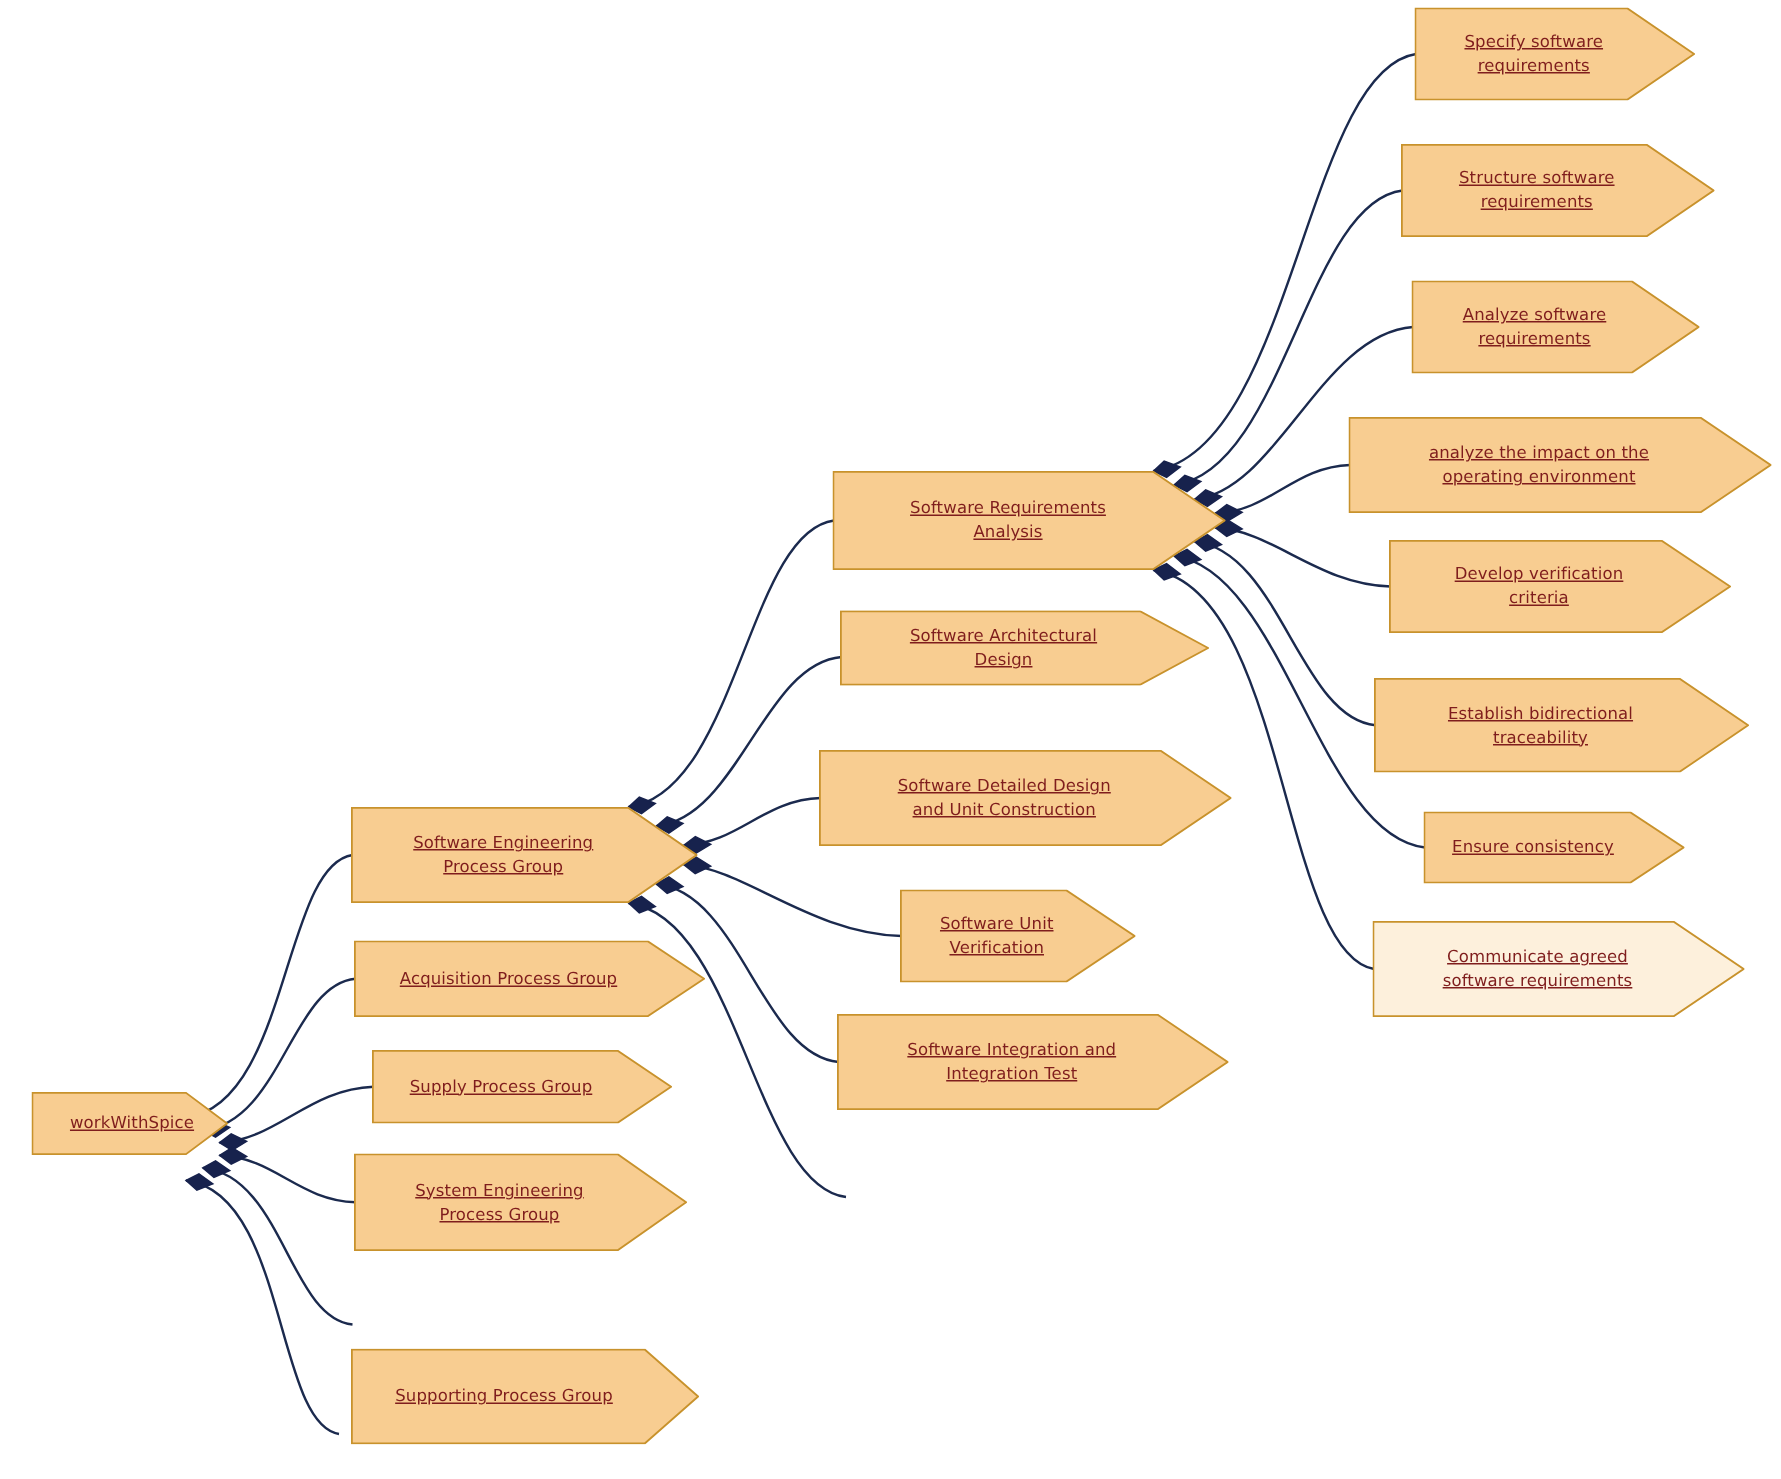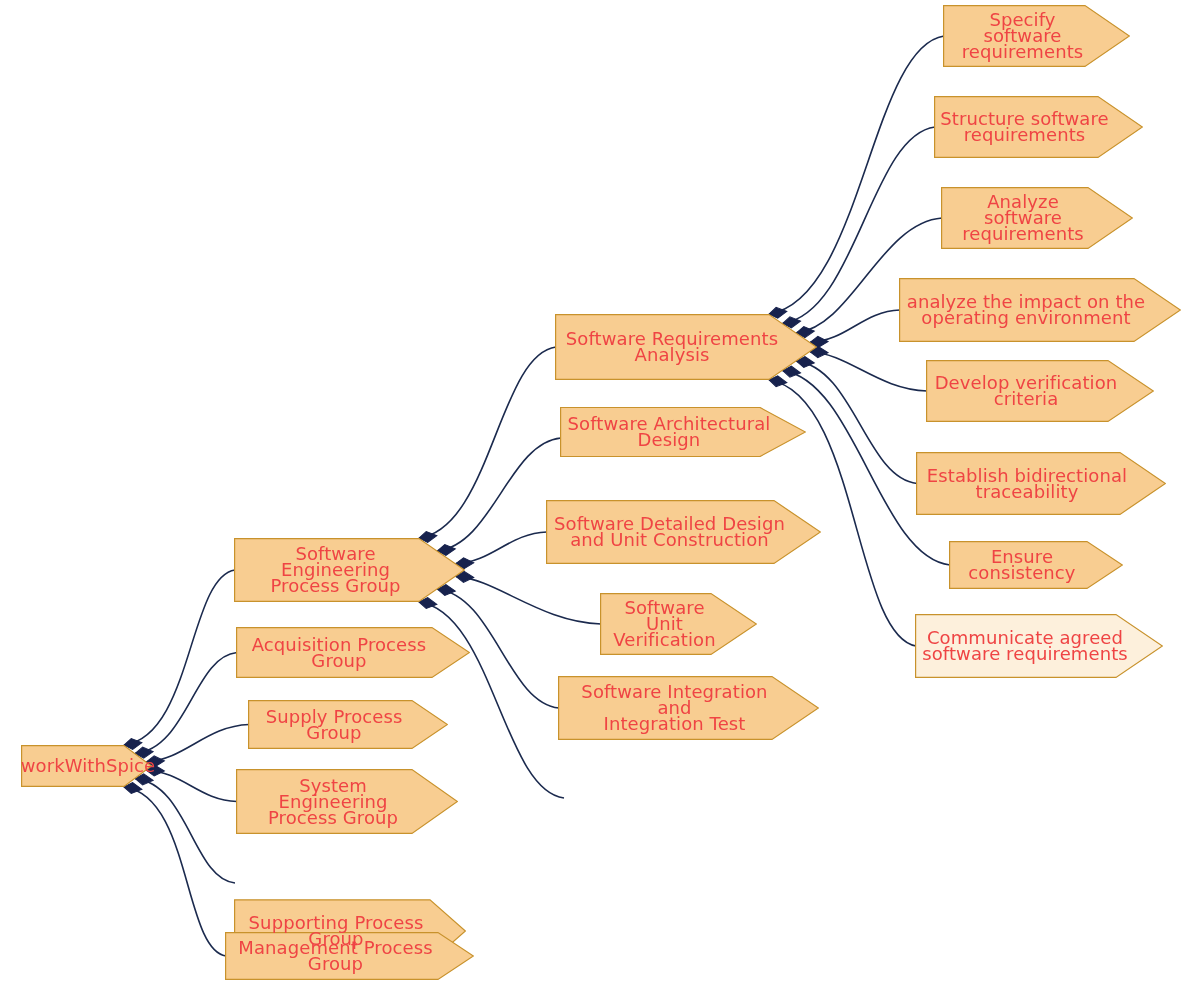--- a/index.html
+++ b/index.html
@@ -31,28 +31,29 @@
     width: 1187px;
     height: 986px;
   }
   .node {
     position: absolute;
     box-sizing: border-box;
     display: flex;
     align-items: center;
     justify-content: center;
     text-align: center;
-    color: #ef4444;
-    font-size: 18px;
+    color: #7f1d1d;
+    font-size: 11px;
     line-height: 16px;
     letter-spacing: 0.1px;
     white-space: pre-line;
     padding-right: 34px;
     padding-left: 6px;
     cursor: default;
+    text-decoration: underline;
   }
   .node .node-shape {
     position: absolute;
     left: 0;
     top: 0;
     width: 100%;
     height: 100%;
     pointer-events: none;
   }
   .node .node-label {
@@ -141,43 +142,40 @@
       <path d="M782.7,370.6 C855.6,380.3 879.7,557.2 950.0,565.0" fill="none" stroke="#1B2A4E" stroke-width="1.6"></path>
       <g transform="translate(782.7,370.6) rotate(7.6)">
         <polygon points="0,0 8,-5.5 18,0 8,5.5" fill="#17224D" stroke="#17224D" stroke-width="1"></polygon>
       </g>
       <path d="M769.0,380.0 C857.5,393.3 854.3,635.4 916.0,646.0" fill="none" stroke="#1B2A4E" stroke-width="1.6"></path>
       <g transform="translate(769.0,380.0) rotate(8.5)">
         <polygon points="0,0 8,-5.5 18,0 8,5.5" fill="#17224D" stroke="#17224D" stroke-width="1"></polygon>
       </g>
     </svg>
   <div id="node-layer">
-      <div class="node" style="left: 21px; top: 745px; width: 131px; height: 42px; padding-left: 37px;"><svg class="node-shape" viewBox="0 0 131 42" width="131" height="42" preserveAspectRatio="none">
+      <div class="node" style="left: 21px; top: 728px; width: 131px; height: 42px; padding-left: 37px;"><svg class="node-shape" viewBox="0 0 131 42" width="131" height="42" preserveAspectRatio="none">
           <polygon points="0.6,0.6 103,0.6 130.4,21 103,41.4 0.6,41.4" fill="#F8CD91" stroke="#C8922C" stroke-width="1.2" vector-effect="non-scaling-stroke"></polygon>
         </svg><span class="node-label">workWithSpice</span></div>
       <div class="node" style="left: 234px; top: 538px; width: 231px; height: 64px; align-items: center;"><svg class="node-shape" viewBox="0 0 231 64" width="231" height="64" preserveAspectRatio="none">
           <polygon points="0.6,0.6 185,0.6 230.4,32 185,63.4 0.6,63.4" fill="#F8CD91" stroke="#C8922C" stroke-width="1.2" vector-effect="non-scaling-stroke"></polygon>
         </svg><span class="node-label">Software Engineering
 Process Group</span></div>
       <div class="node" style="left: 236px; top: 627px; width: 234px; height: 51px;"><svg class="node-shape" viewBox="0 0 234 51" width="234" height="51" preserveAspectRatio="none">
           <polygon points="0.6,0.6 196,0.6 233.4,25.5 196,50.4 0.6,50.4" fill="#F8CD91" stroke="#C8922C" stroke-width="1.2" vector-effect="non-scaling-stroke"></polygon>
         </svg><span class="node-label">Acquisition Process Group</span></div>
       <div class="node" style="left: 248px; top: 700px; width: 200px; height: 49px;"><svg class="node-shape" viewBox="0 0 200 49" width="200" height="49" preserveAspectRatio="none">
           <polygon points="0.6,0.6 164,0.6 199.4,24.5 164,48.4 0.6,48.4" fill="#F8CD91" stroke="#C8922C" stroke-width="1.2" vector-effect="non-scaling-stroke"></polygon>
         </svg><span class="node-label">Supply Process Group</span></div>
       <div class="node" style="left: 236px; top: 769px; width: 222px; height: 65px;"><svg class="node-shape" viewBox="0 0 222 65" width="222" height="65" preserveAspectRatio="none">
           <polygon points="0.6,0.6 176,0.6 221.4,32.5 176,64.4 0.6,64.4" fill="#F8CD91" stroke="#C8922C" stroke-width="1.2" vector-effect="non-scaling-stroke"></polygon>
         </svg><span class="node-label">System Engineering
 Process Group</span></div>
       <div class="node" style="left: 234px; top: 859px; width: 232px; height: 64px; margin-top: 40px;"><svg class="node-shape" viewBox="0 0 232 48" width="232" height="48" preserveAspectRatio="none">
           <polygon points="0.6,0.6 196,0.6 231.4,24 196,47.4 0.6,47.4" fill="#F8CD91" stroke="#C8922C" stroke-width="1.2" vector-effect="non-scaling-stroke"></polygon>
         </svg><span class="node-label">Supporting Process Group</span></div>
-      <div class="node" style="left: 225px; top: 932px; width: 249px; height: 48px;"><svg class="node-shape" viewBox="0 0 249 48" width="249" height="48" preserveAspectRatio="none">
-          <polygon points="0.6,0.6 213,0.6 248.4,24 213,47.4 0.6,47.4" fill="#F8CD91" stroke="#C8922C" stroke-width="1.2" vector-effect="non-scaling-stroke"></polygon>
-        </svg><span class="node-label">Management Process Group</span></div>
       <div class="node" style="left: 555px; top: 314px; width: 262px; height: 66px;"><svg class="node-shape" viewBox="0 0 262 66" width="262" height="66" preserveAspectRatio="none">
           <polygon points="0.6,0.6 214,0.6 261.4,33 214,65.4 0.6,65.4" fill="#F8CD91" stroke="#C8922C" stroke-width="1.2" vector-effect="non-scaling-stroke"></polygon>
         </svg><span class="node-label">Software Requirements
 Analysis</span></div>
       <div class="node" style="left: 560px; top: 407px; width: 246px; height: 50px;"><svg class="node-shape" viewBox="0 0 246 62" width="246" height="62" preserveAspectRatio="none">
           <polygon points="0.6,0.6 200,0.6 245.4,31 200,61.4 0.6,61.4" fill="#F8CD91" stroke="#C8922C" stroke-width="1.2" vector-effect="non-scaling-stroke"></polygon>
         </svg><span class="node-label">Software Architectural
 Design</span></div>
       <div class="node" style="left: 546px; top: 500px; width: 275px; height: 64px;"><svg class="node-shape" viewBox="0 0 275 64" width="275" height="64" preserveAspectRatio="none">
           <polygon points="0.6,0.6 228,0.6 274.4,32 228,63.4 0.6,63.4" fill="#F8CD91" stroke="#C8922C" stroke-width="1.2" vector-effect="non-scaling-stroke"></polygon>

